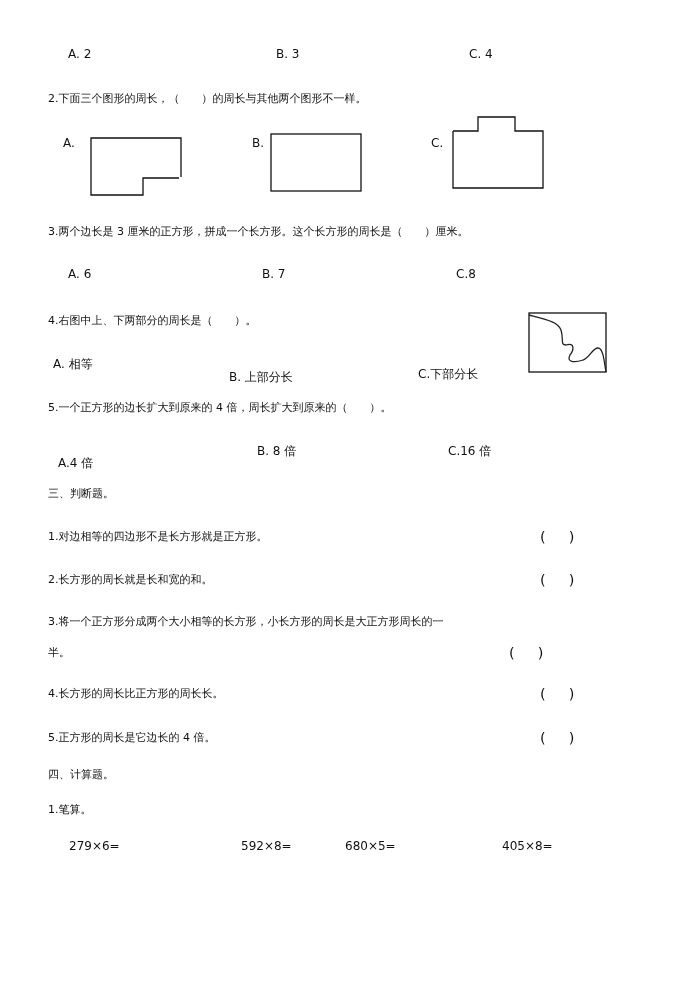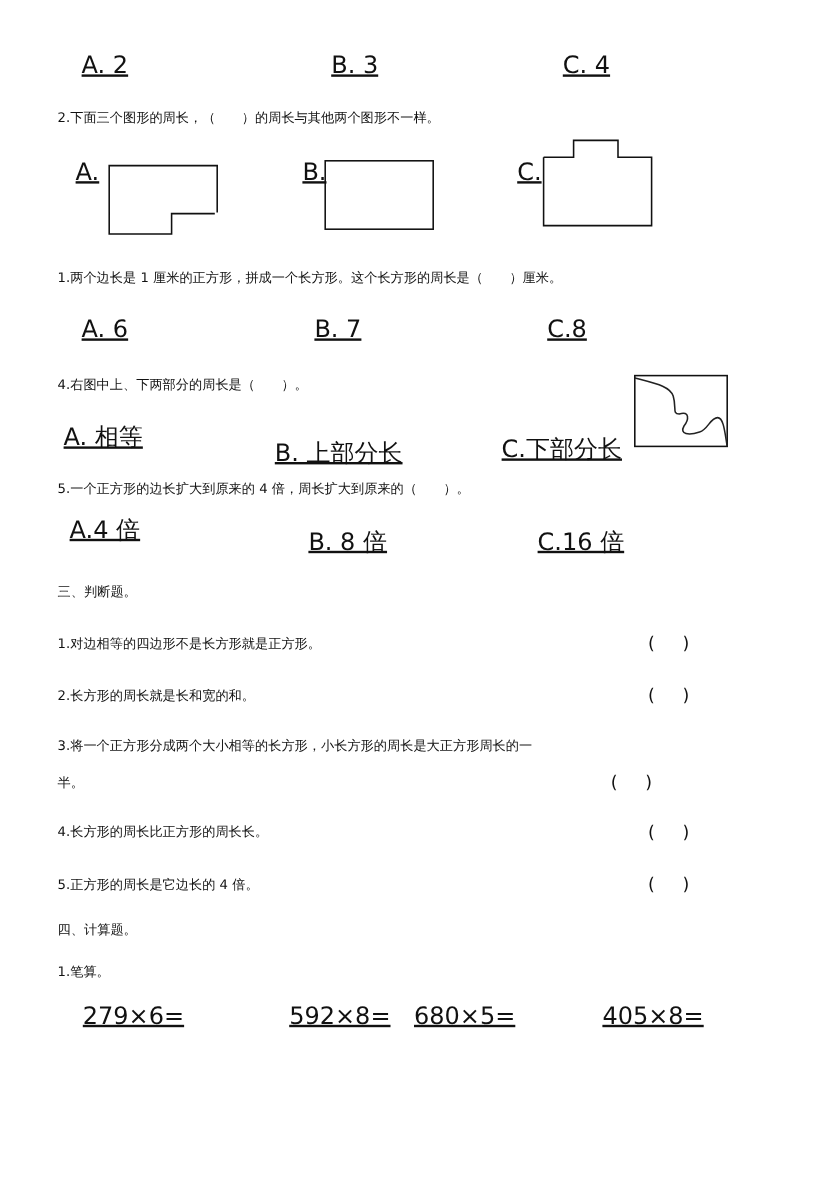--- a/index.html
+++ b/index.html
@@ -1,19 +1,19 @@
 <!DOCTYPE html>
 <html><head>
 <meta charset="utf-8">
 <style>
   html, body { margin: 0; padding: 0; background: #ffffff; }
   body { width: 695px; height: 982px; position: relative; overflow: hidden;
          font-family: "DejaVu Sans", "Liberation Sans", sans-serif; color: #111; }
   .t { position: absolute; font-size: 11px; line-height: 18px; white-space: nowrap; }
-  .opt { position: absolute; font-size: 20px; line-height: 18px; white-space: nowrap; text-decoration: underline; }
+  .opt { position: absolute; font-size: 12px; line-height: 18px; white-space: nowrap; }
   .paren { position: absolute; font-size: 14.5px; line-height: 18px; white-space: pre; }
   svg { position: absolute; left: 0; top: 0; }
 </style>
 </head>
 <body>
 
 <div class="opt" style="left:68px;top:45px;">A.  2</div>
 <div class="opt" style="left:276px;top:45px;">B.  3</div>
 <div class="opt" style="left:469px;top:45px;">C.  4</div>
 
@@ -31,32 +31,32 @@
   <rect x="271" y="134" width="90" height="57" fill="none" stroke="#111" stroke-width="1.3"></rect>
 
   <polyline fill="none" stroke="#111" stroke-width="1.3" points="453,131 478,131 478,117 515,117 515,131 543,131 543,188 453,188 453,131"></polyline>
 
   <g>
     <rect x="529" y="313" width="77" height="59" fill="none" stroke="#111" stroke-width="1.3"></rect>
     <path d="M529,315 C548,320 558,322 561,330 C564,340 560,345 566,345 C575,342 574,350 570,355 C566,362 574,363 583,360 C590,358 592,348 598,348 C603,348 604,360 606,372" fill="none" stroke="#222" stroke-width="1.3"></path>
   </g>
 </svg>
 
-<div class="t" style="left:48px;top:223px;">1.两个边长是 1 厘米的正方形，拼成一个长方形。这个长方形的周长是（　　）厘米。</div>
+<div class="t" style="left:48px;top:223px;">3.两个边长是 3 厘米的正方形，拼成一个长方形。这个长方形的周长是（　　）厘米。</div>
 <div class="opt" style="left:68px;top:265px;">A.  6</div>
 <div class="opt" style="left:262px;top:265px;">B.    7</div>
 <div class="opt" style="left:456px;top:265px;text-align:right;">C.8</div>
 
 <div class="t" style="left:48px;top:312px;">4.右图中上、下两部分的周长是（　　）。</div>
 <div class="opt" style="left:53px;top:355px;">A.  相等</div>
 <div class="opt" style="left:229px;top:368px;">B. 上部分长</div>
 <div class="opt" style="left:418px;top:365px;">C.下部分长</div>
 
 <div class="t" style="left:48px;top:399px;">5.一个正方形的边长扩大到原来的 4 倍，周长扩大到原来的（　　）。</div>
-<div class="opt" style="left:58px;top:432px;">A.4 倍</div>
+<div class="opt" style="left:58px;top:454px;">A.4 倍</div>
 <div class="opt" style="left:257px;top:442px;">B. 8 倍</div>
 <div class="opt" style="left:448px;top:442px;">C.16 倍</div>
 
 <div class="t" style="left:48px;top:485px;">三、判断题。</div>
 
 <div class="t" style="left:48px;top:528px;">1.对边相等的四边形不是长方形就是正方形。</div>
 <div class="paren" style="left:540px;top:528px;">(     )</div>
 
 <div class="t" style="left:48px;top:571px;">2.长方形的周长就是长和宽的和。</div>
 <div class="paren" style="left:540px;top:571px;">(     )</div>

